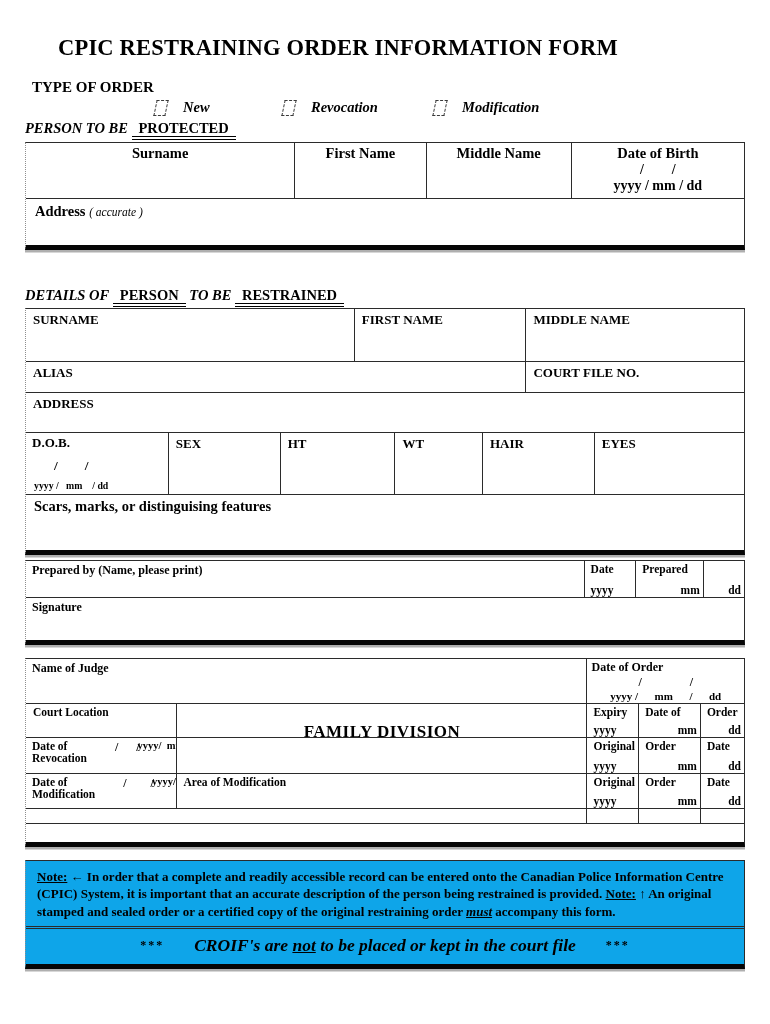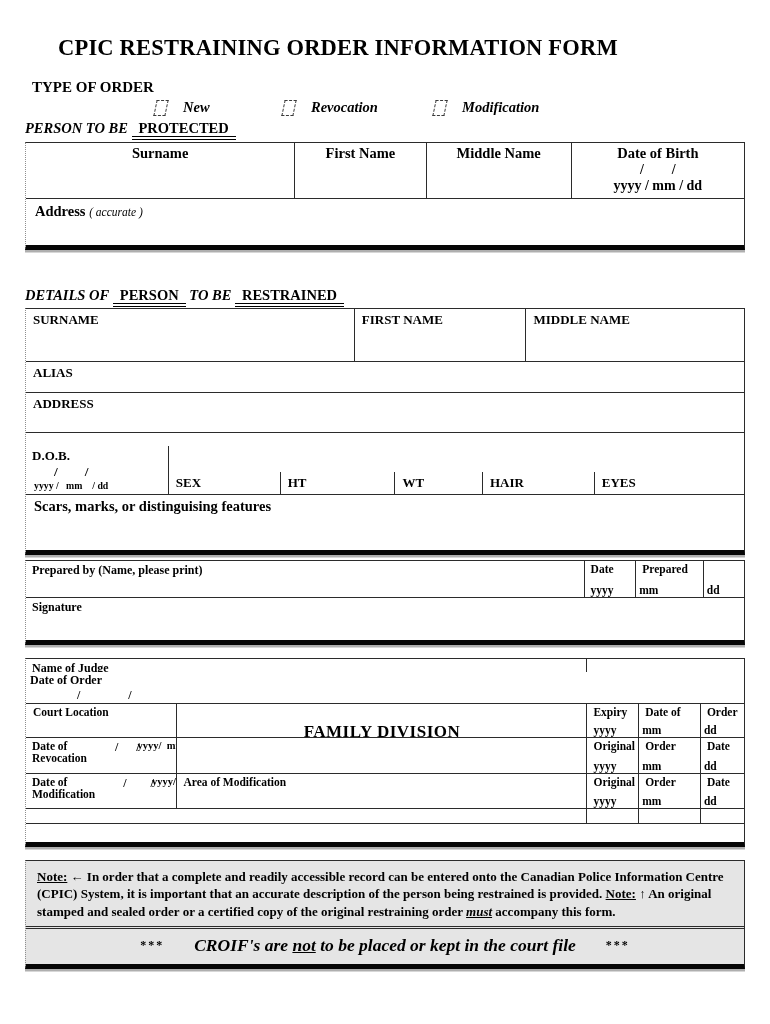--- a/index.html
+++ b/index.html
@@ -39,60 +39,60 @@
   .pt-r1 { height:56px; } .pt-r2 { height:46px; }
   .hdr-cell { display:flex; flex-direction:column; align-items:center; padding-top:2px;
               font-size:14.5px; font-weight:bold; }
   .pt-surname { width:37.5%; } .pt-first { width:18.3%; } .pt-middle { width:20.2%; } .pt-dob { width:24%; }
   .dob-line { font-size:14px; font-weight:bold; }
   .addr-cell { width:100%; padding:4px 9px; font-size:14.5px; font-weight:bold; }
   .req { font-style:italic; font-weight:normal; font-size:11.5px; }
 
   
   .restrained-tbl { top:308px; }
-  .rt-r1 { height:53px; } .rt-r2 { height:31px; } .rt-r3 { height:40px; } .rt-r4 { height:62px;align-items:flex-end; } .rt-r5 { height:55px; }
+  .rt-r1 { height:53px; } .rt-r2 { height:31px; } .rt-r3 { height:40px; } .rt-r4 { height:62px; } .rt-r5 { height:55px; }
   .lbl { font-size:13px; font-weight:bold; padding:3px 7px; display:block; }
   .rt-surname { width:45.8%; } .rt-first { width:23.9%; } .rt-middle { width:30.3%; }
   .rt-alias { width:69.7%; } .rt-court { width:30.3%; }
   .rt-dob { width:19.9%; } .rt-sex { width:15.6%; } .rt-ht { width:16%; } .rt-wt { width:12.2%; } .rt-hair { width:15.6%; } .rt-eyes { width:20.8%; }
   .dob-stack { display:flex; flex-direction:column; justify-content:space-between; height:100%; padding:2px 4px 3px; }
   .dob-stack .slashes { font-size:13.5px; font-weight:bold; margin-left:24px; }
   .dob-stack .fmt { font-size:9.8px; font-weight:bold; margin-left:4px; }
   .scars-lbl { font-size:14.5px; padding:3px 8px; }
 
   
   .prepared-tbl { top:560px; }
   .pp-r1 { height:37px; } .pp-r2 { height:42px; }
   .pp-name { width:77.8%; } .pp-date { width:7.2%; } .pp-prep { width:9.4%; } .pp-dd { width:5.6%; }
   .sm-lbl { font-size:12px; font-weight:bold; padding:2px 6px; display:block; }
   .two-line { display:flex; flex-direction:column; justify-content:space-between; height:100%;
               font-size:11.5px; font-weight:bold; padding:2px 3px 1px; }
-  .two-line .top { padding-left:3px; } .two-line .bot { text-align:left; }
+  .two-line .top { padding-left:3px; } .two-line .bot { text-align:right; }
   .two-line.left-unit .bot { text-align:left; padding-left:3px; }
 
   
   .judge-tbl { top:658px; }
-  .jt-r1 { height:45px;flex-direction:column; } .jt-r2 { height:34px; } .jt-r3 { height:36px; } .jt-r4 { height:35px; } .jt-r5 { height:15px; } .jt-r6 { height:18px; }
+  .jt-r1 { height:45px; } .jt-r2 { height:34px; } .jt-r3 { height:36px; } .jt-r4 { height:35px; } .jt-r5 { height:15px; } .jt-r6 { height:18px; }
   .jt-a { width:21.1%; } .jt-b { width:57.1%; } .jt-c { width:7.2%; } .jt-d { width:8.6%; } .jt-e { width:6%; }
   .jt-ab { width:78.2%; } .jt-cde { width:21.8%; }
   .order-stack { display:flex; flex-direction:column; justify-content:space-between; height:100%; padding:1px 4px 2px; font-weight:bold; }
   .order-stack .o-lbl { font-size:12px; }
   .order-stack .o-sl { font-size:12px; text-align:center; }
   .order-stack .o-fmt { font-size:11px; text-align:center; }
   .loc-stack { padding:2px 7px; }
   .loc-lbl { font-size:11.5px; font-weight:bold; display:block; }
   .loc-val { font-size:17px; font-weight:bold; letter-spacing:.5px; display:block; margin-top:16px; }
   .div-val { text-align:center; }
   .rev-stack { display:flex; flex-direction:row; justify-content:space-between; height:100%; padding:2px 6px 2px; font-weight:bold; }
   .rev-stack .r-lbl { font-size:11.5px; }
   .rev-stack .r-sl { font-size:12px; margin-left:28px; }
   .rev-stack .r-fmt { font-size:10.5px; margin-left:-2px; }
 
   
-  .note-box { position:absolute; left:25px; top:860px; width:720px; background:#e5e5e5;
+  .note-box { position:absolute; left:25px; top:860px; width:720px; background:#0ea5e9;
               border:1.5px solid #2b2b2b; border-left:1.6px dotted #8f8f8f;
               border-bottom:5px solid #060606; box-shadow:0 2.5px 0 rgba(110,110,110,.55); }
   .note-text { padding:7px 11px 6px; font-size:13px; font-weight:bold; line-height:1.34;
                border-bottom:3px double #2b2b2b; }
   .note-text .u { text-decoration:underline; }
   .note-text .must { font-style:italic; text-decoration:underline; }
   .croif { display:flex; justify-content:center; align-items:center; gap:30px; padding:6px 0 8px; }
   .croif .stars { font-size:12px; font-weight:bold; letter-spacing:2px; }
   .croif .txt { font-size:17.5px; font-weight:bold; font-style:italic; }
   .croif .txt .u { text-decoration:underline; }
@@ -167,20 +167,23 @@
         <span class="lbl">FIRST NAME</span>
       </div>
       <div class="tcell rt-middle">
         <span class="lbl">MIDDLE NAME</span>
       </div>
     </div>
     <div class="trow rt-r2">
       <div class="tcell rt-alias">
         <span class="lbl">ALIAS</span>
       </div>
+      <div class="tcell rt-court">
+        <span class="lbl">COURT FILE NO.</span>
+      </div>
     </div>
     <div class="trow rt-r3">
       <div class="tcell" style="width:100%">
         <span class="lbl">ADDRESS</span>
       </div>
     </div>
     <div class="trow rt-r4">
       <div class="tcell rt-dob">
         <div class="dob-stack">
           <span class="lbl" style="padding:0 2px">D.O.B.</span>

